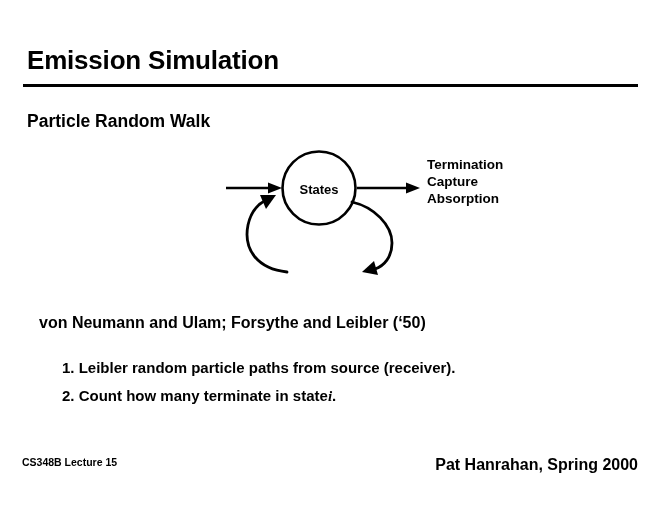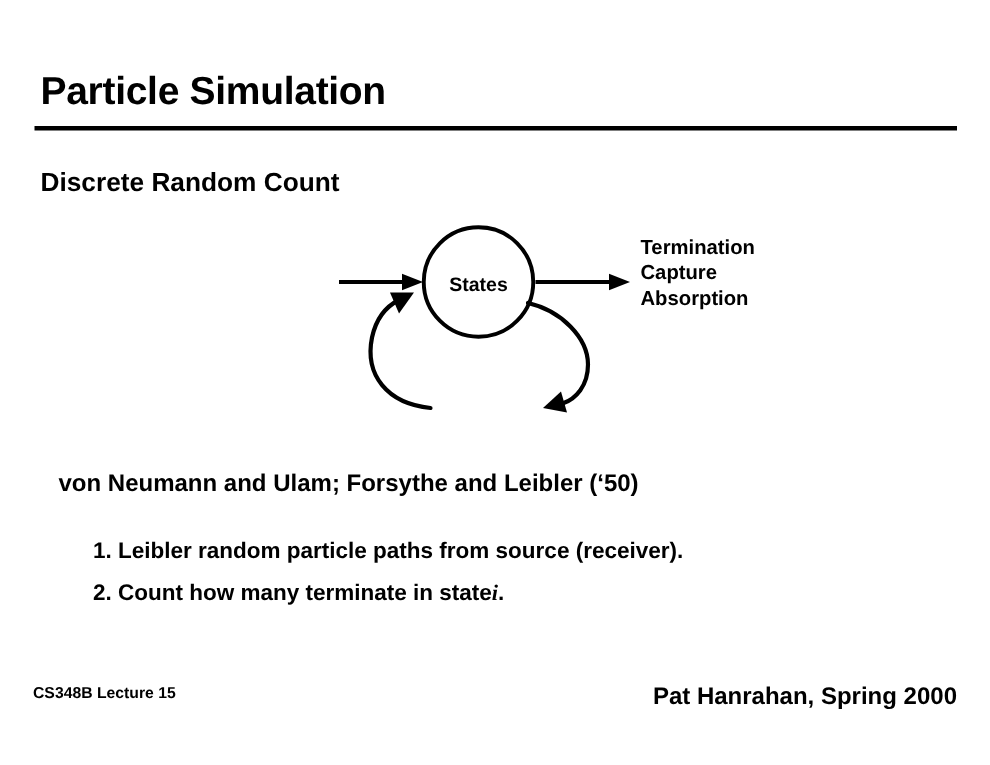--- a/index.html
+++ b/index.html
@@ -140,24 +140,24 @@
     font-size: 16px;
     font-weight: bold;
     white-space: nowrap;
   }
 </style>
 </head>
 <body>
 
 <div id="slide">
 
-  <div id="slide-title">Particle Simulation</div>
+  <div id="slide-title">Emission Simulation</div>
   <div id="title-rule"></div>
 
-  <div id="subtitle">Discrete Random Count</div>
+  <div id="subtitle">Particle Random Walk</div>
 
   <div id="diagram">
     <svg width="660" height="150" viewBox="0 0 660 150">
 
       <circle cx="319" cy="43" r="36.5" fill="none" stroke="#000000" stroke-width="2.6"></circle>
 
       <g>
         <line x1="226" y1="43" x2="273" y2="43" stroke="#000000" stroke-width="2.6"></line>
         <polygon points="282,43 268,37.5 268,48.5" fill="#000000"></polygon>
       </g>

